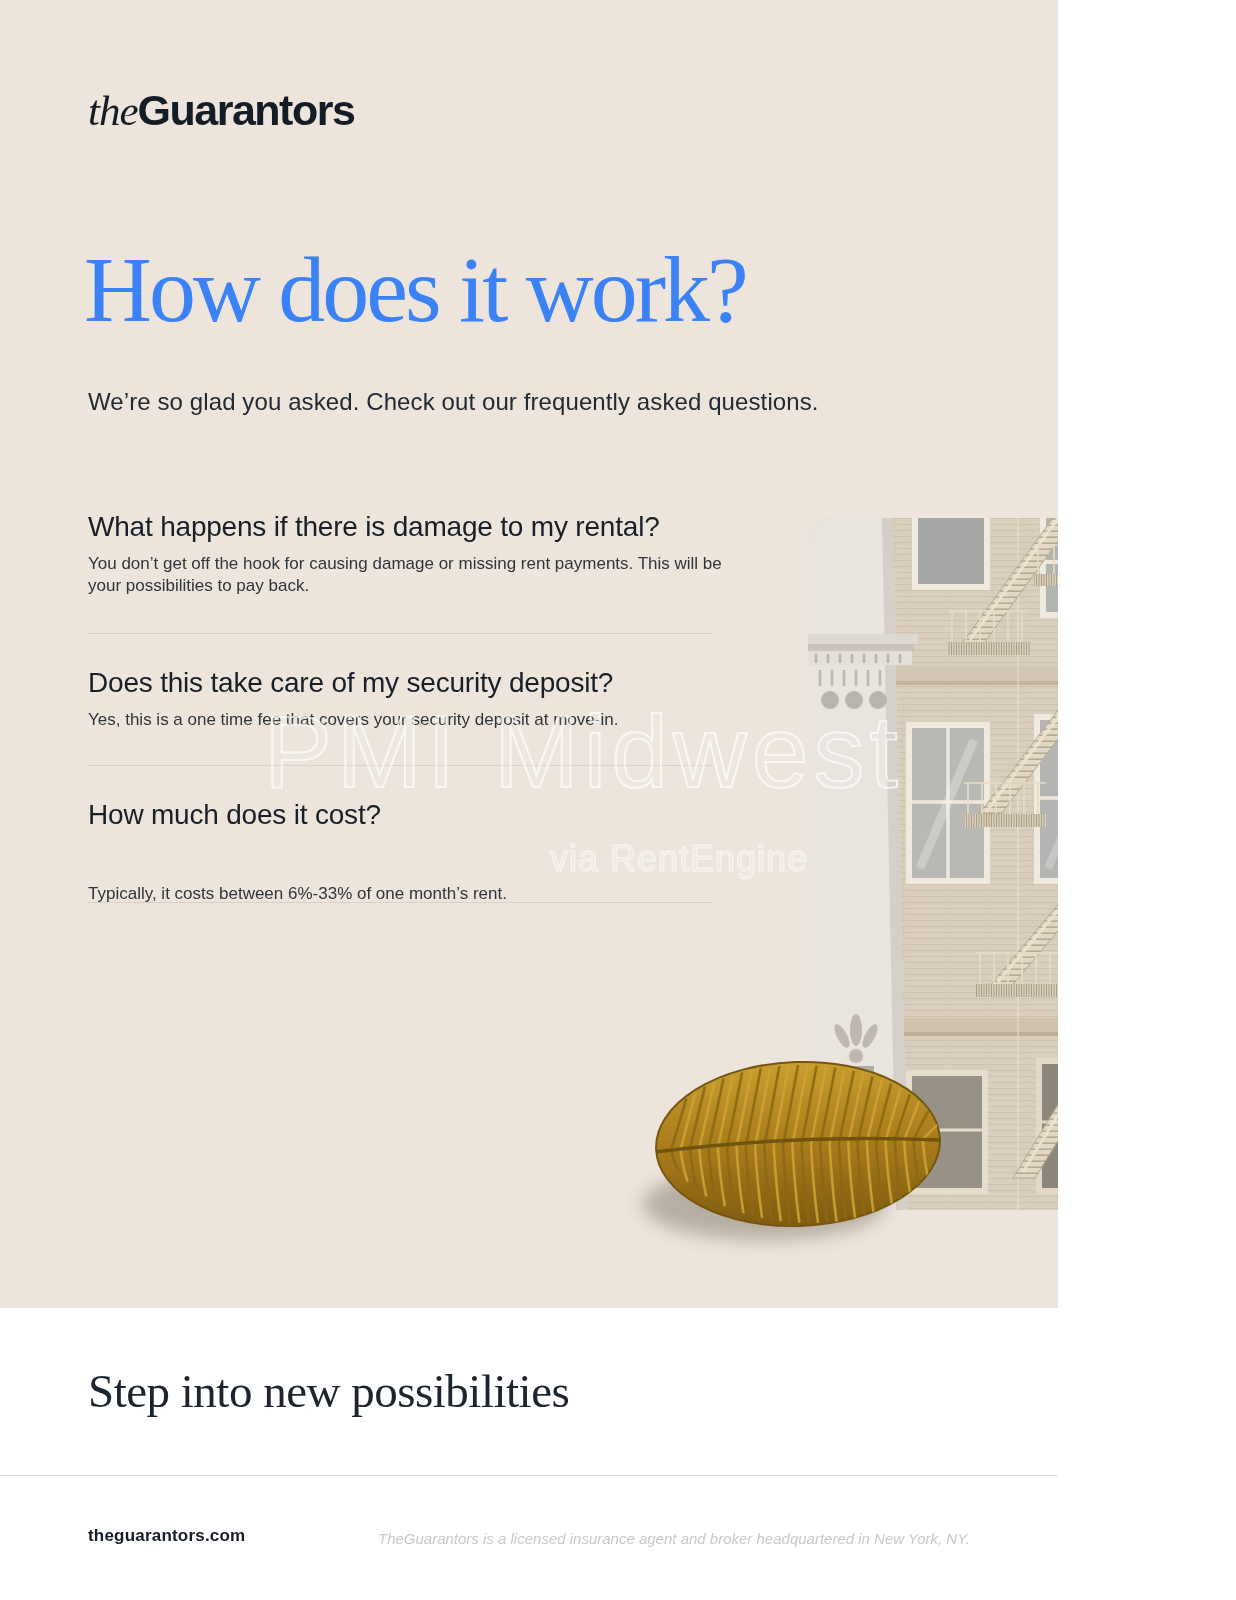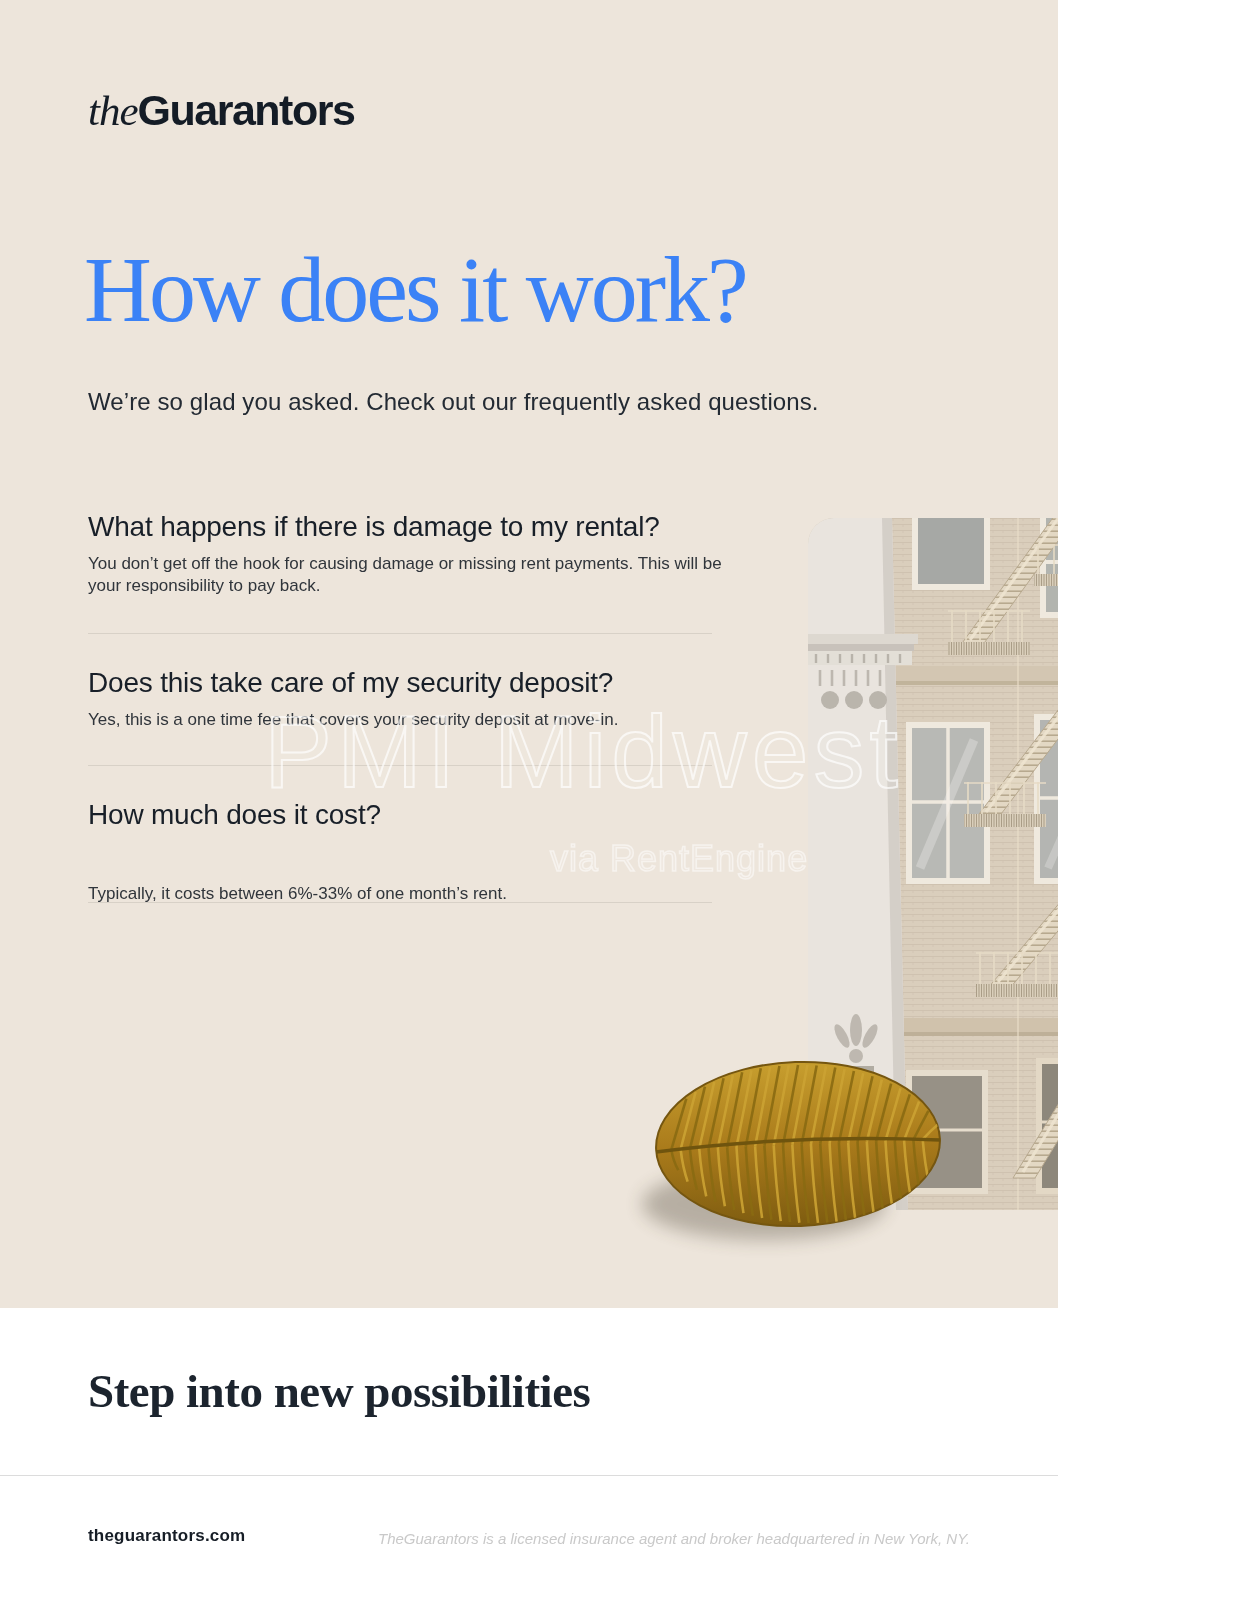--- a/index.html
+++ b/index.html
@@ -38,21 +38,21 @@
        color:rgba(255,255,255,0.08);-webkit-text-stroke:2px rgba(255,255,255,0.68);white-space:nowrap;}
   .wm2{position:absolute;left:550px;top:838px;z-index:3;font-size:36px;font-weight:500;letter-spacing:1px;
        color:rgba(255,255,255,0.14);-webkit-text-stroke:1.5px rgba(255,255,255,0.5);white-space:nowrap;}
 
   
   .leaf{position:absolute;left:646px;top:1042px;width:302px;height:212px;z-index:4;}
   .leaf svg{display:block;width:100%;height:100%;overflow:visible;}
 
   
   .cta-heading{position:absolute;left:88px;top:1364px;font-family:"Liberation Serif", serif;
-               font-size:47px;font-weight:700;letter-spacing:-0.5px;color:#1C242E;}
+               font-size:47px;font-weight:400;letter-spacing:-0.5px;color:#1C242E;}
   .qr{position:absolute;left:1076px;top:1356px;width:68px;height:68px;z-index:2;}
   .qr svg{display:block;width:100%;height:100%;}
 
   
   .footer-rule{position:absolute;left:0;top:1475px;width:1236px;height:1px;background:#DCDCDC;}
   .website{position:absolute;left:88px;top:1526px;font-size:17px;font-weight:700;color:#161D26;letter-spacing:0.2px;}
   .disclaimer{position:absolute;right:88px;top:1530px;font-size:15px;font-style:italic;color:#C9C9C9;}
 </style>
 </head>
 <body>
@@ -62,21 +62,21 @@
   <div class="bottom-band"></div>
 
   <div class="logo">
     <span class="pre">the</span><span class="brand">Guarantors</span>
   </div>
 
   <div class="title">How does it work?</div>
   <div class="subtitle">We’re so glad you asked. Check out our frequently asked questions.</div>
 
   <div class="faq-q q1">What happens if there is damage to my rental?</div>
-  <div class="faq-a a1">You don’t get off the hook for causing damage or missing rent payments. This will be your responsibility to pay back.</div>
+  <div class="faq-a a1">You don’t get off the hook for causing damage or missing rent payments. This will be your possibilities to pay back.</div>
   <div class="divider d1"></div>
 
   <div class="faq-q q2">Does this take care of my security deposit?</div>
   <div class="faq-a a2">Yes, this is a one time fee that covers your security deposit at move-in.</div>
   <div class="divider d2"></div>
 
   <div class="faq-q q3">How much does it cost?</div>
   <div class="faq-a a3">Typically, it costs between 6%-33% of one month’s rent.</div>
   <div class="divider d3"></div>
 

